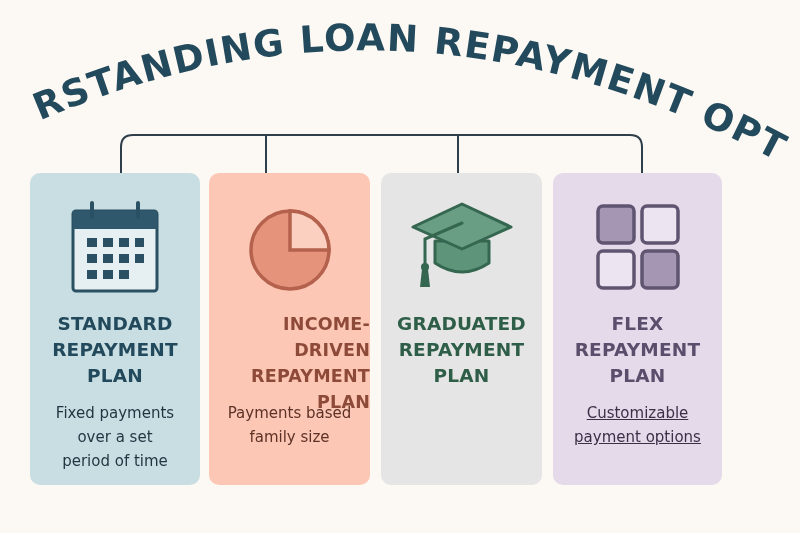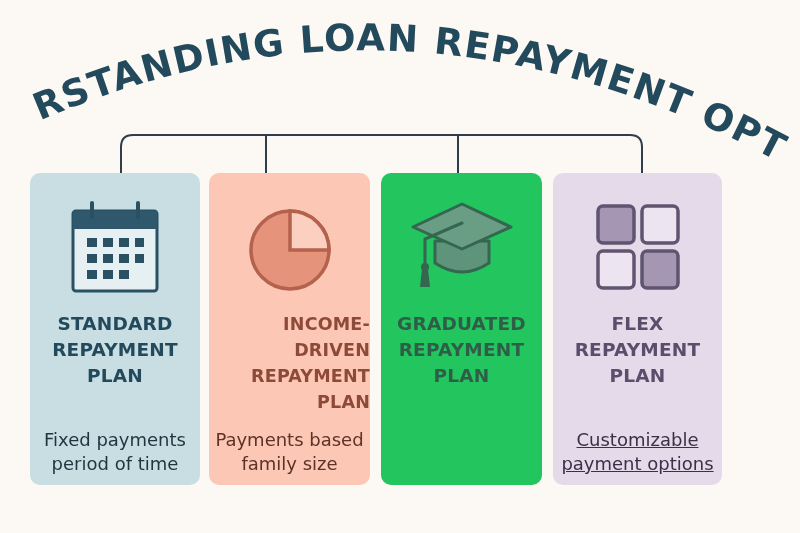--- a/index.html
+++ b/index.html
@@ -16,21 +16,21 @@
   }
   .card .icon { position:absolute; left:0; right:0; top:28px; height:92px; display:flex; justify-content:center; }
   .card .heading {
     position:absolute; left:0; right:0; top:138px;
     font-family:"DejaVu Sans", sans-serif; font-weight:bold;
     font-size:18.5px; line-height:26px; letter-spacing:0.2px;
   }
   .card .heading span { display:block; }
   .card .desc {
     position:absolute; left:0; right:0; top:228px;
-    font-family:"DejaVu Sans", sans-serif; font-size:18px; line-height:24px;margin-top:27px;
+    font-family:"DejaVu Sans", sans-serif; font-size:15px; line-height:24px;
   }
   .card .desc span { display:block; }
 </style>
 </head>
 <body>
 
 <svg class="title-svg" viewBox="0 0 800 175">
   <defs>
     <path id="arc" d="M 30 125 Q 400 -40 775 160" fill="none"></path>
   </defs>
@@ -67,20 +67,21 @@
       </g>
     </svg>
   </div>
   <div class="heading" style="color:#234a5c;">
     <span>STANDARD</span>
     <span>REPAYMENT</span>
     <span>PLAN</span>
   </div>
   <div class="desc" style="color:#1f3540;">
     <span>Fixed payments</span>
+    <span>over a set</span>
     <span>period of time</span>
   </div>
 </div>
 
 <div class="card" style="left:209px; width:161px; background:#fcc7b4;">
   <div class="icon">
     <svg width="90" height="92" viewBox="0 0 90 92">
       <circle cx="45" cy="49" r="39" fill="#e5937a" stroke="#b4614d" stroke-width="3.5"></circle>
       <path d="M45 49 L45 10 A39 39 0 0 1 84 49 Z" fill="#fbd0c0" stroke="#b4614d" stroke-width="3.5" stroke-linejoin="miter"></path>
     </svg>
@@ -89,21 +90,21 @@
     <span>INCOME-DRIVEN</span>
     <span>REPAYMENT</span>
     <span>PLAN</span>
   </div>
   <div class="desc" style="color:#5e3226;">
     <span>Payments based</span>
     <span>family size</span>
   </div>
 </div>
 
-<div class="card" style="left:381px; width:161px; background:#22c55e;">
+<div class="card" style="left:381px; width:161px; background:#e5e5e5;">
   <div class="icon">
     <svg width="110" height="92" viewBox="0 0 110 92">
       <path d="M28 40 L28 62 Q55 80 82 62 L82 40 Z" fill="#5e9479" stroke="#346650" stroke-width="3" stroke-linejoin="round"></path>
       <polygon points="55,3 104,26 55,48 6,26" fill="#6a9e84" stroke="#346650" stroke-width="3" stroke-linejoin="round"></polygon>
       <path d="M55 22 L18 38 L18 64" fill="none" stroke="#346650" stroke-width="3" stroke-linecap="round"></path>
       <circle cx="18" cy="66" r="4" fill="#346650"></circle>
       <path d="M15 68 L21 68 L23 86 L13 86 Z" fill="#346650"></path>
     </svg>
   </div>
   <div class="heading" style="color:#2f5e48;">

